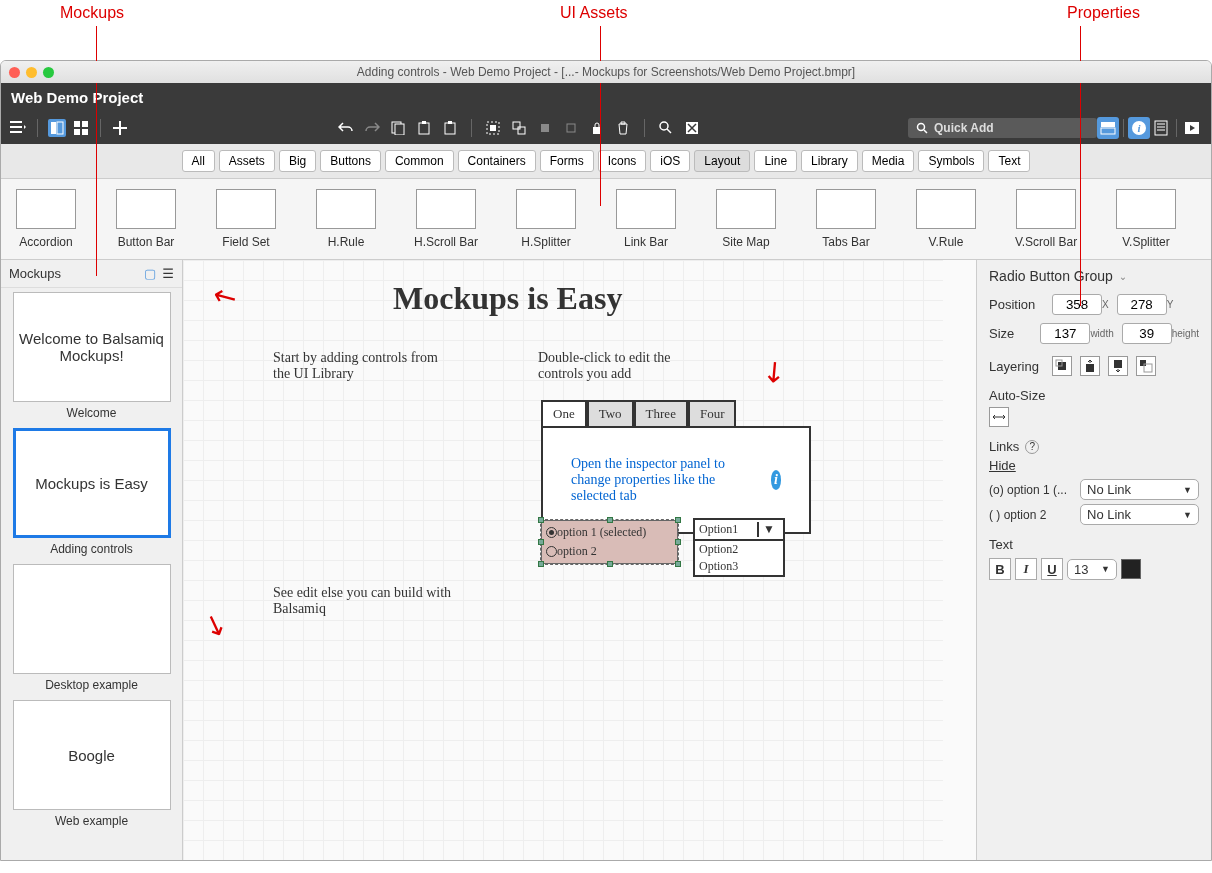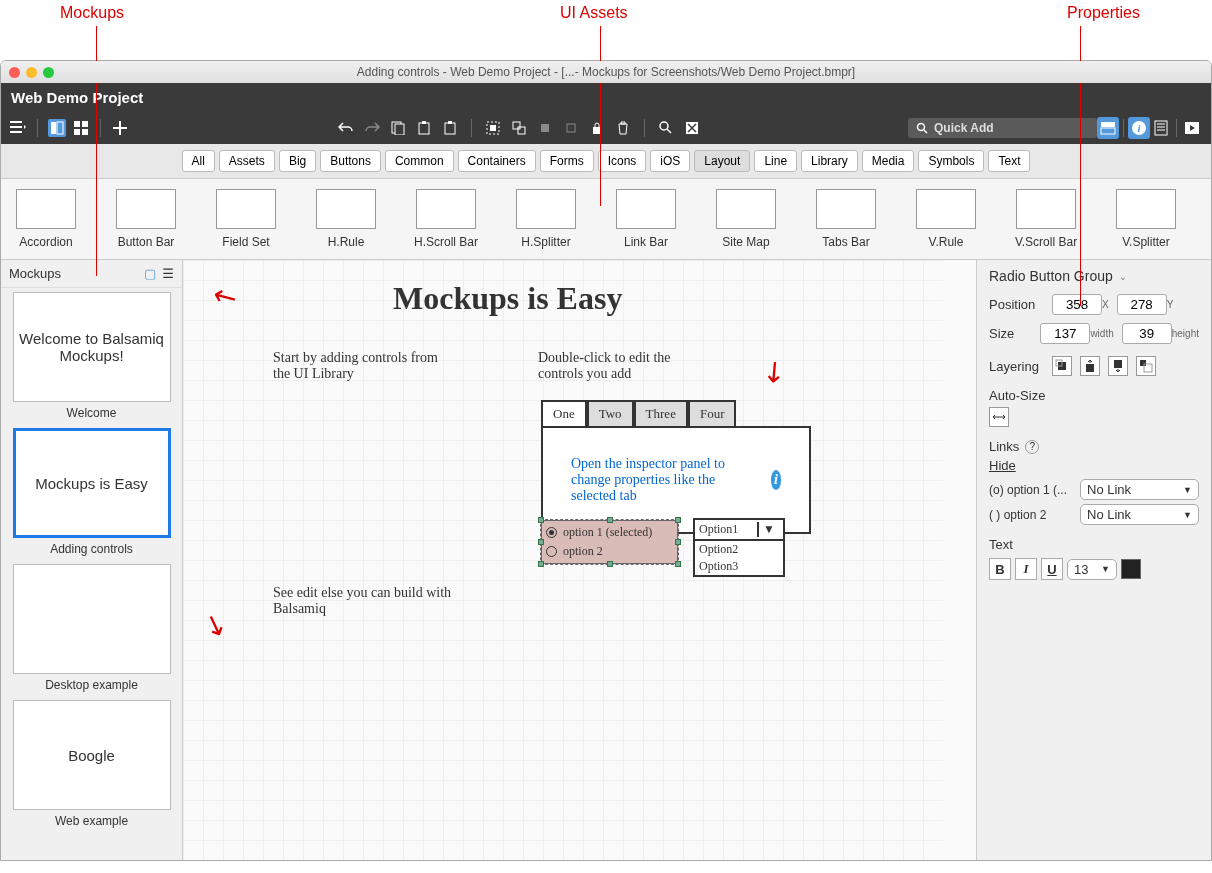--- a/index.html
+++ b/index.html
@@ -56,21 +56,21 @@
 .canvas-title { position: absolute; top: 20px; left: 210px; font-size: 32px; font-weight: bold; }
 .canvas-text { position: absolute; font-size: 14px; }
 .tabs-box { position: absolute; top: 140px; left: 358px; width: 270px; }
 .tabs-row { display: flex; }
 .tab { border: 2px solid #333; border-bottom: none; padding: 4px 10px; background: #ddd; font-size: 13px; }
 .tab.active { background: #fff; }
 .tab-body { border: 2px solid #333; background: #fff; padding: 28px; font-size: 14px; color: #0265d2; display: flex; gap: 10px; align-items: center; }
 .info-icon { width: 20px; height: 20px; background: #3399e0; color: #fff; border-radius: 50%; display: flex; align-items: center; justify-content: center; font-weight: bold; font-style: italic; font-family: serif; }
 .radio-group { position: absolute; top: 260px; left: 358px; width: 137px; background: #d9bcb7; border: 1px solid #666; padding: 2px; }
 .radio-group.selected { outline: 1px dashed #666; }
-.radio-item { display: flex; align-items: center; gap: 6px; padding: 2px; font-size: 12px; }
+.radio-item { display: flex; align-items: center; gap: 0; padding: 2px; font-size: 12px; }
 .radio-circle { width: 11px; height: 11px; border: 1.5px solid #333; border-radius: 50%; display: flex; align-items: center; justify-content: center; }
 .radio-circle.checked::after { content: ""; width: 5px; height: 5px; background: #333; border-radius: 50%; }
 .handle { position: absolute; width: 6px; height: 6px; background: #7a9; border: 1px solid #374; }
 .combo-box { position: absolute; top: 258px; left: 510px; width: 92px; border: 2px solid #333; background: #fff; font-size: 12px; }
 .combo-head { display: flex; justify-content: space-between; border-bottom: 2px solid #333; padding: 2px 4px; }
 .combo-arrow { border-left: 2px solid #333; padding: 0 4px; }
 .combo-opt { padding: 1px 4px; }
 .redarrow { position: absolute; color: #d00; font-size: 28px; }
 
 .inspector { width: 235px; background: #f0f0f0; border-left: 1px solid #ccc; padding: 8px 12px; font-size: 13px; overflow-y: auto; }

